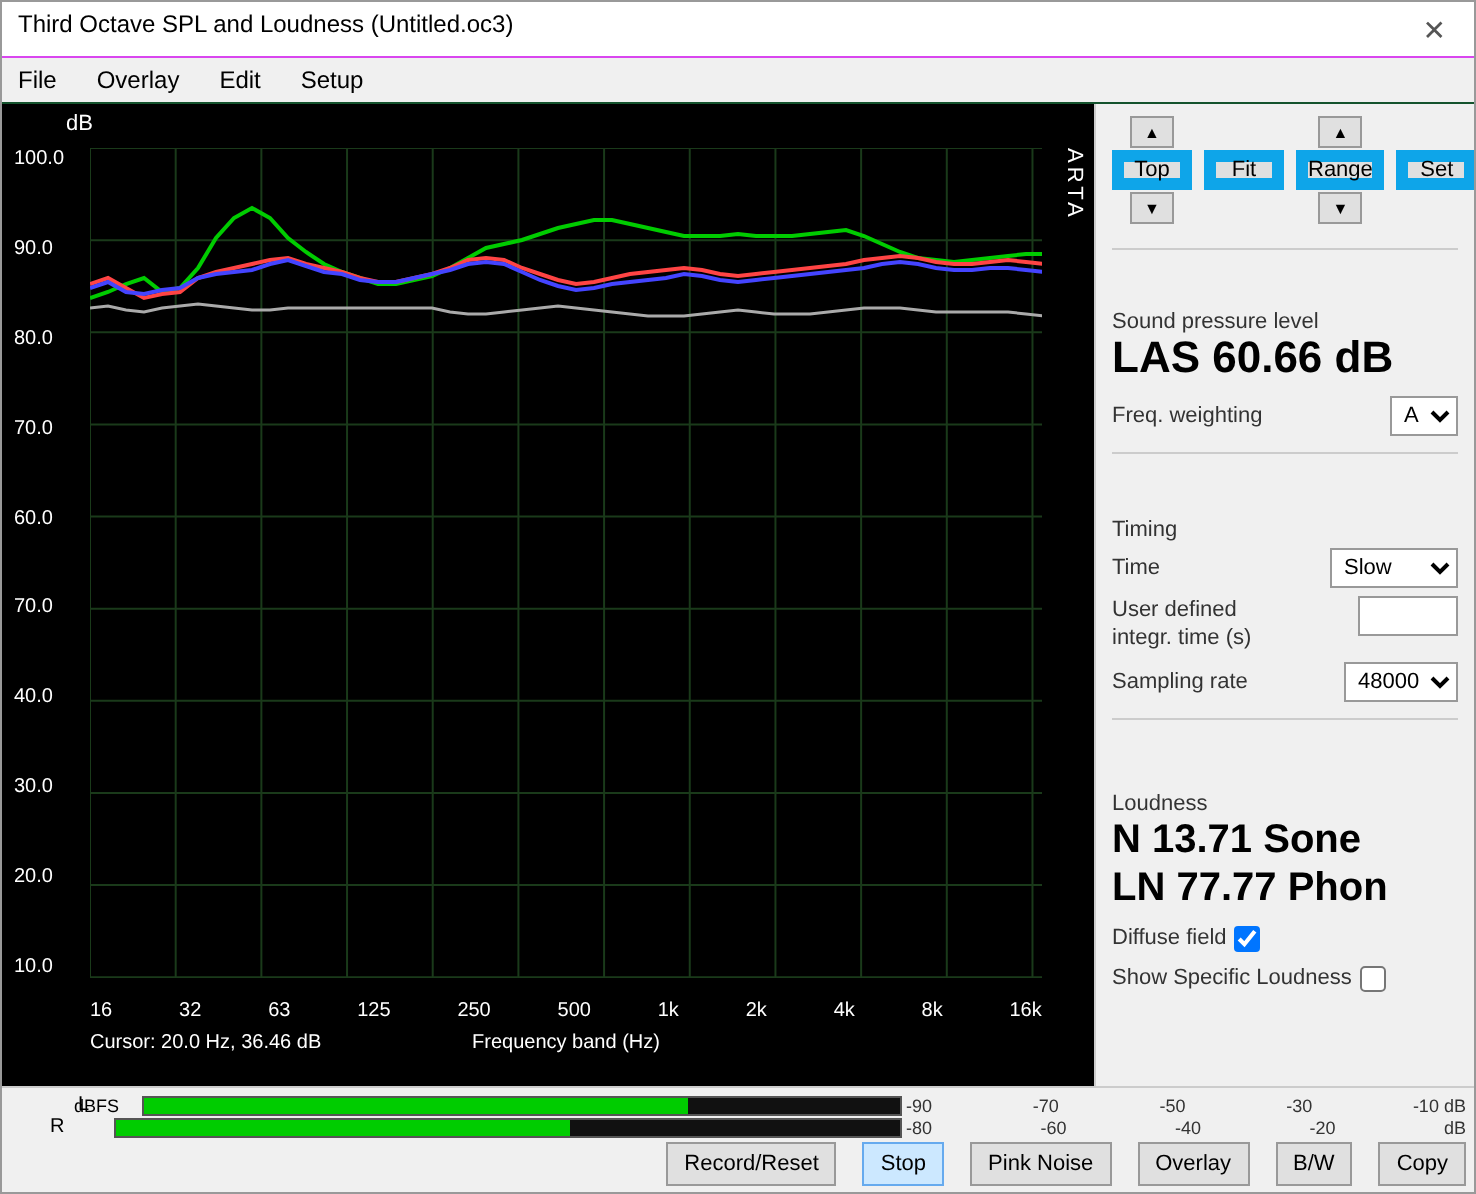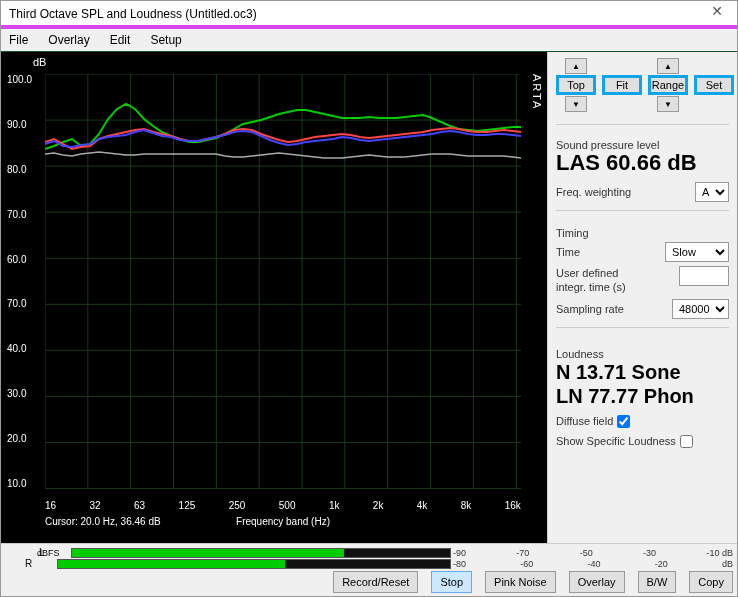--- a/index.html
+++ b/index.html
@@ -16,23 +16,23 @@
     .window {
       width: 738px;
       height: 597px;
       background: #f0f0f0;
       border: 1px solid #999;
       display: flex;
       flex-direction: column;
     }
     .title-bar {
       background: #fff;
-      border-bottom: 4px solid #d946ef;
-      display: flex;
-      align-items: flex-end;
+      border-bottom: 1px solid #d946ef;
+      display: flex;
+      align-items: flex-start;
       justify-content: space-between;
       padding: 4px 8px;
       height: 28px;
     }
     .title-bar-title {
       font-size: 12px;
       color: #000;
     }
     .title-bar-close {
       font-size: 14px;
@@ -113,32 +113,32 @@
       cursor: pointer;
       font-size: 8px;
       display: flex;
       align-items: center;
       justify-content: center;
     }
     .nav-label-btn {
       min-width: 40px;
       height: 20px;
       background: #e0e0e0;
-      border: 3px solid #0ea5e9;
+      border: 6px solid #0ea5e9;
       cursor: pointer;
       font-size: 11px;
       text-align: center;
       display: flex;
       align-items: center;
       justify-content: center;
     }
     .section-label {
       font-size: 11px;
       color: #333;
-      margin-top: 6px;
+      margin-top: 22px;
     }
     .spl-value {
       font-size: 22px;
       font-weight: bold;
       color: #000;
       line-height: 1.1;
     }
     .row {
       display: flex;
       align-items: center;

